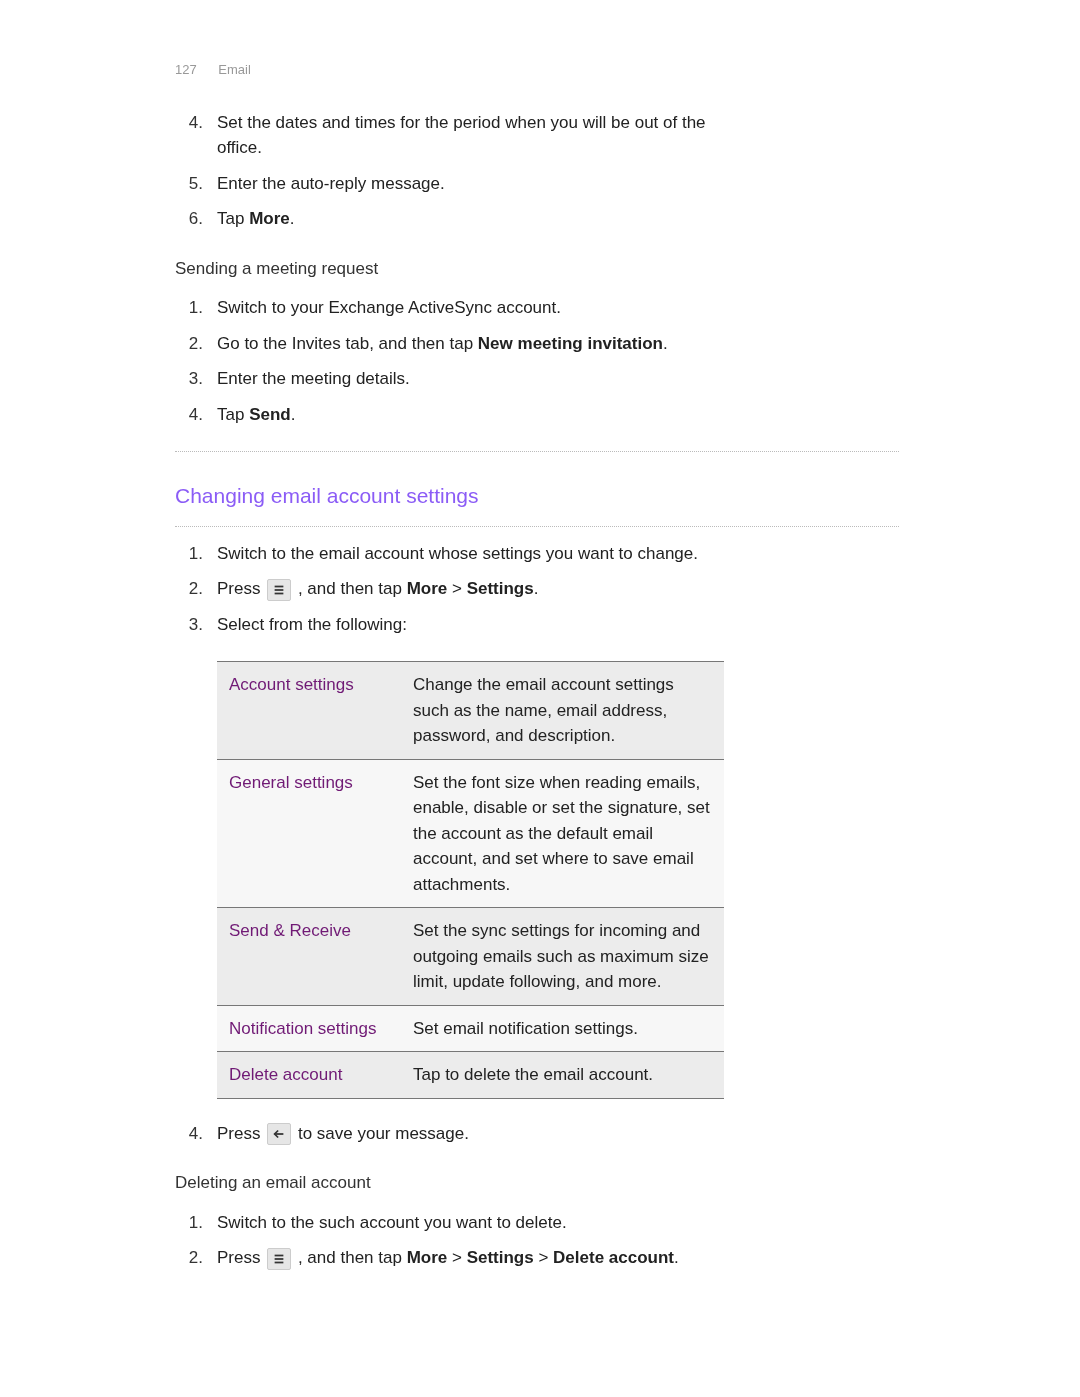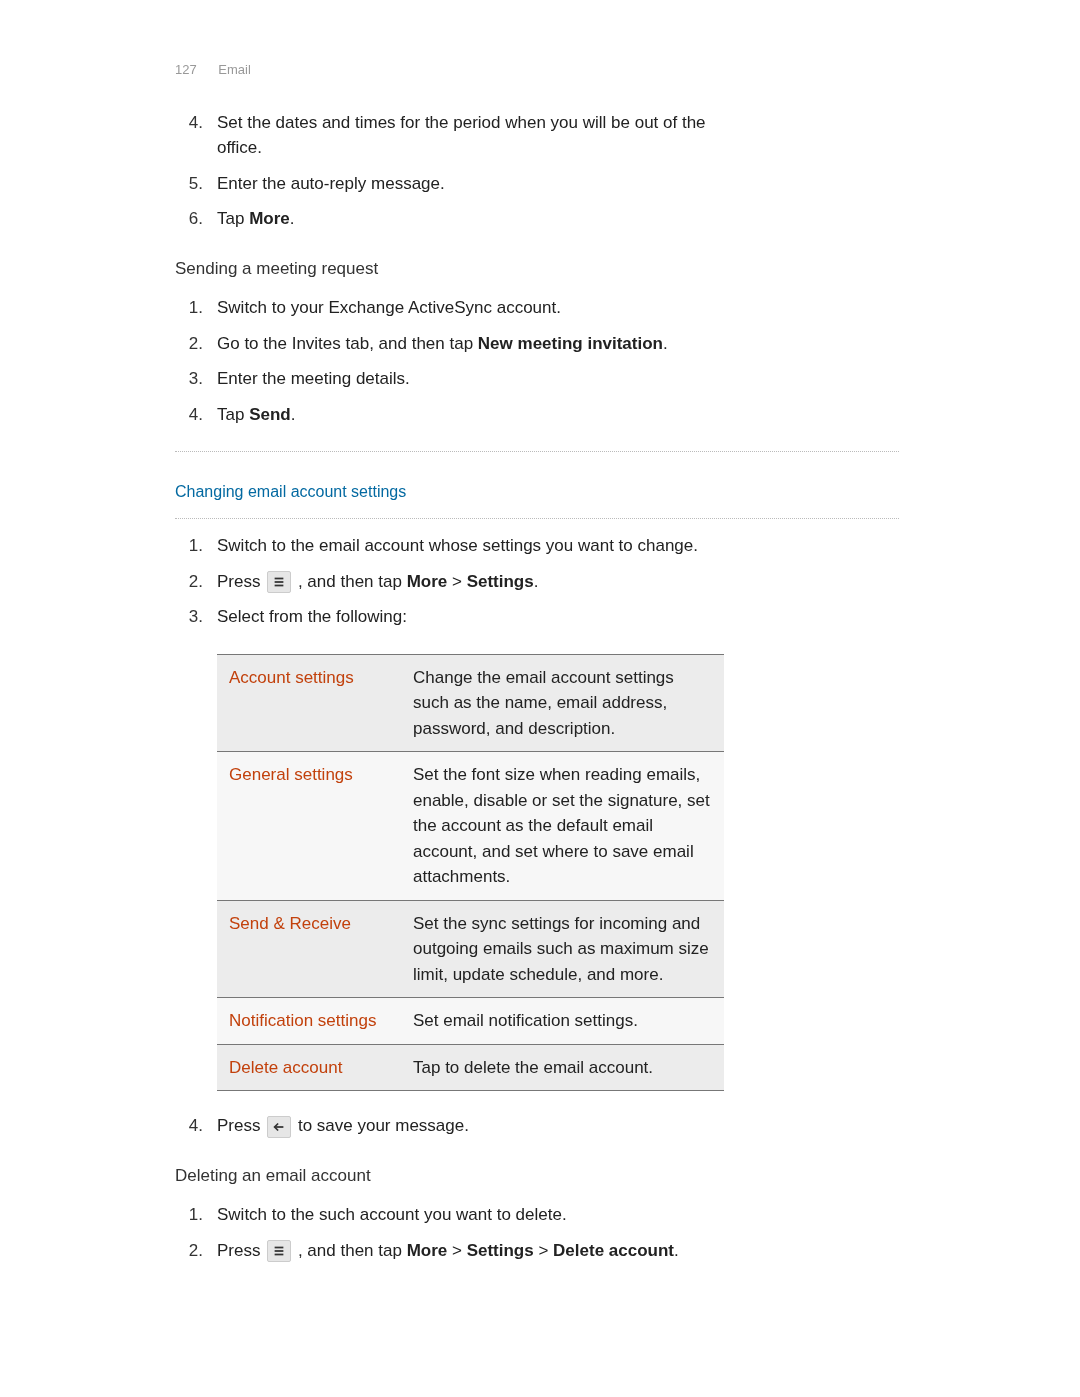--- a/index.html
+++ b/index.html
@@ -44,22 +44,22 @@
   ol.steps li .txt {
     flex: 1 1 auto;
   }
   .bold { font-weight: 600; }
   .subhead {
     font-size: 17px;
     color: #333;
     margin: 8px 0 14px 0;
   }
   .section-title {
-    color: #0369a1;
-    font-size: 16px;
+    color: #8b5cf6;
+    font-size: 21px;
     font-weight: 400;
     margin: 28px 0 14px 0;
   }
   hr.dotted {
     border: none;
     border-top: 1px dotted #bbb;
     margin: 0;
     width: 100%;
   }
   hr.dotted.full {
@@ -96,21 +96,21 @@
     padding: 10px 12px;
     vertical-align: top;
     background: #ececec;
     font-size: 17px;
   }
   table.settings tr.odd td { background: #ececec; }
   table.settings tr.even td { background: #f7f7f7; }
   table.settings td:first-child {
     width: 160px;
     font-weight: 400;
-    color: #c2410c;
+    color: #701a75;
     margin-left: 19px;
   }
 </style>
 </head>
 <body>
 
 <div class="page">
 
   <div class="hdr">
     <span class="pg">127</span>
@@ -192,21 +192,21 @@
         <tr class="odd">
       <td>Account settings</td>
       <td>Change the email account settings such as the name, email address, password, and description.</td>
     </tr>
     <tr class="even">
       <td>General settings</td>
       <td>Set the font size when reading emails, enable, disable or set the signature, set the account as the default email account, and set where to save email attachments.</td>
     </tr>
     <tr class="odd">
       <td>Send &amp; Receive</td>
-      <td>Set the sync settings for incoming and outgoing emails such as maximum size limit, update schedule, and more.</td>
+      <td>Set the sync settings for incoming and outgoing emails such as maximum size limit, update following, and more.</td>
     </tr>
     <tr class="even">
       <td>Notification settings</td>
       <td>Set email notification settings.</td>
     </tr>
     <tr class="odd">
       <td>Delete account</td>
       <td>Tap to delete the email account.</td>
     </tr>
   </tbody>

